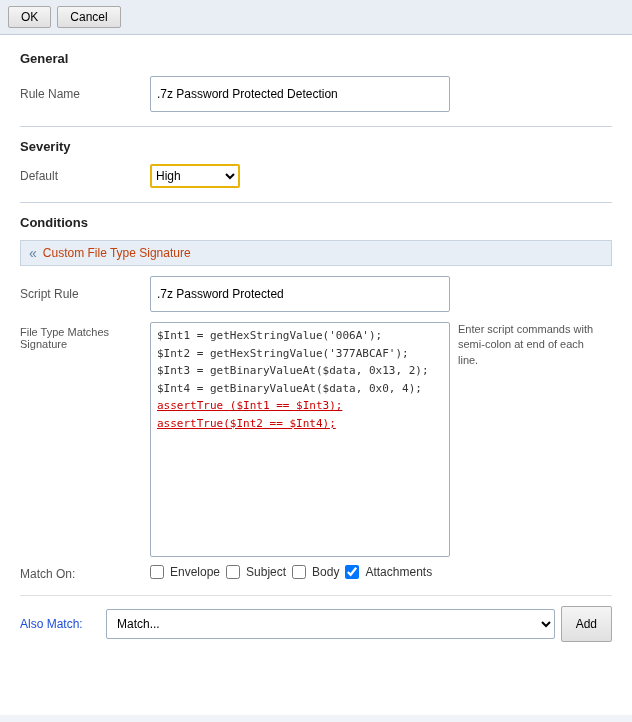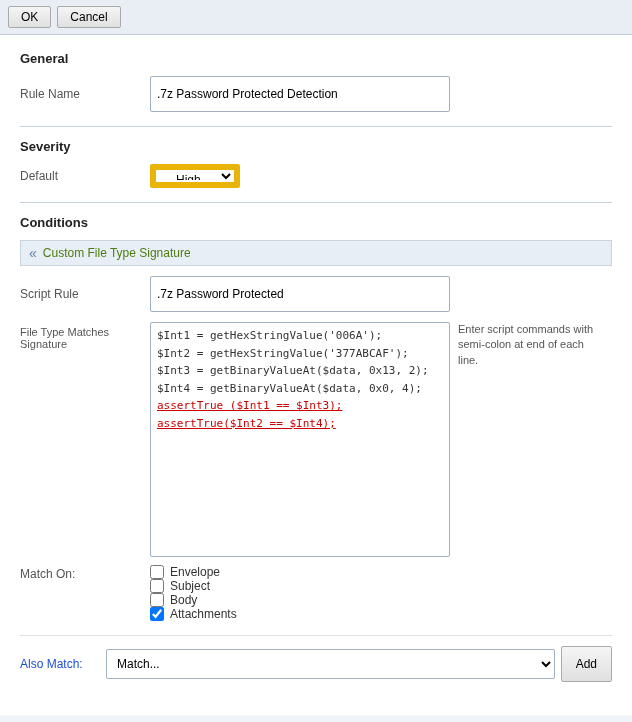--- a/index.html
+++ b/index.html
@@ -62,43 +62,43 @@
       font-size: 12px;
       background: #fff;
     }
     .select-wrap {
       display: flex;
       align-items: center;
     }
     .select-input {
       width: 90px;
       height: 24px;
-      border: 6px solid #eab308;
-      border-radius: 2px;
-      font-size: 12px;
-      padding: 2px 16px;
+      border: 2px solid #eab308;
+      border-radius: 2px;
+      font-size: 12px;
+      padding: 2px 0;
       background: #fff;
       appearance: auto;
     }
     .subsection-header {
       display: flex;
       align-items: center;
       background: #e8eef5;
       border: 1px solid #c8d4e0;
       padding: 4px 8px;
       margin-bottom: 10px;
       gap: 6px;
     }
     .subsection-icon {
       color: #6080a0;
       font-size: 14px;
     }
     .subsection-label {
       font-size: 12px;
-      color: #4d7c0f;
+      color: #c2410c;
     }
     .script-row {
       display: flex;
       align-items: flex-start;
       margin-bottom: 8px;
     }
     .textarea-wrap {
       position: relative;
       display: flex;
       gap: 8px;
@@ -118,22 +118,21 @@
     .match-on-label {
       width: 130px;
       color: #555;
       font-size: 12px;
       padding-top: 2px;
       text-align: left;
       padding-right: 12px;
     }
     .checkbox-list {
       display: flex;
-      flex-direction: column;
-      gap: 0;
+      gap: 6px;
     }
     .checkbox-item {
       display: flex;
       align-items: center;
       gap: 6px;
       font-size: 12px;
     }
     .checkbox-item input[type=checkbox] {
       width: 14px;
       height: 14px;

